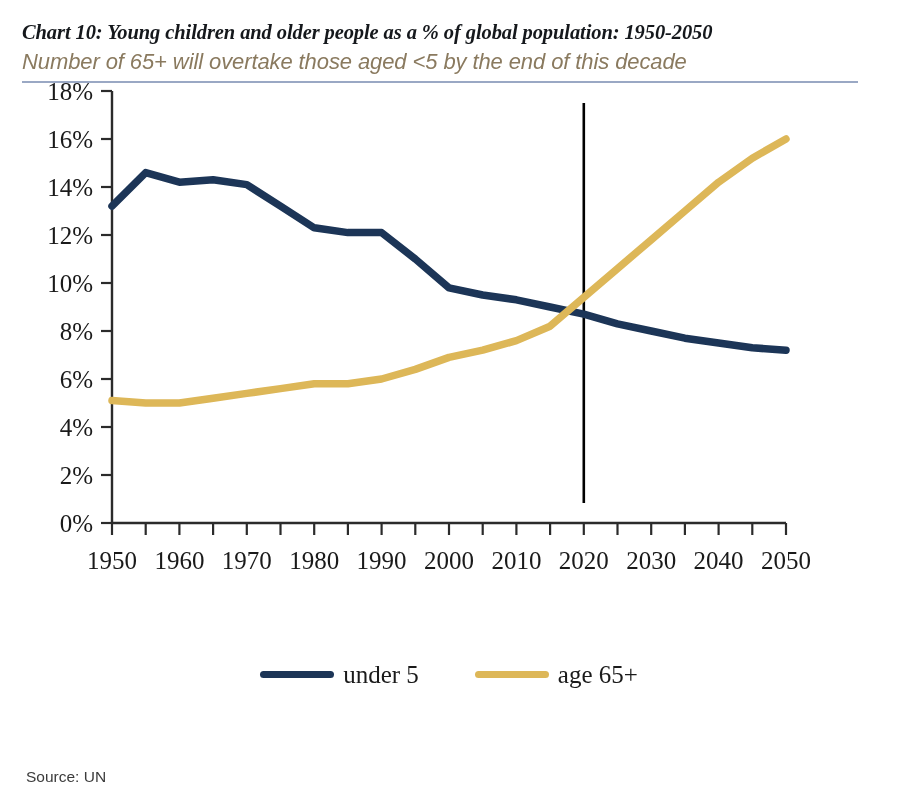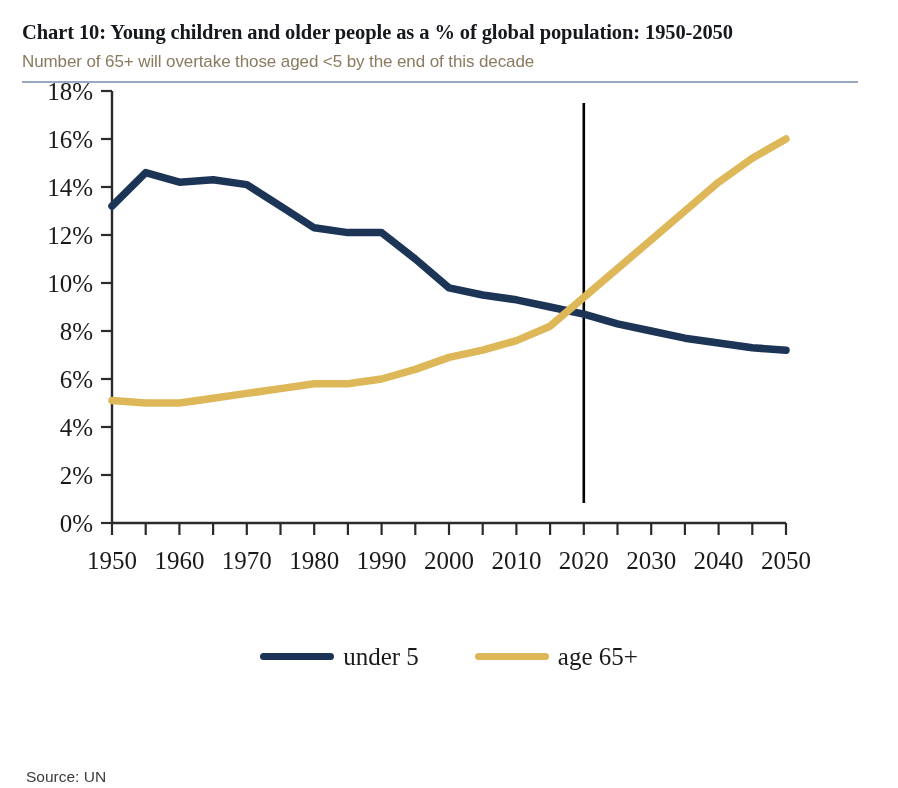--- a/index.html
+++ b/index.html
@@ -5,34 +5,34 @@
   html,body{margin:0;padding:0;}
   body{
     width:898px;height:788px;background:#ffffff;
     font-family:"Liberation Sans",sans-serif;
     -webkit-font-smoothing:antialiased;
     overflow:hidden;
   }
   .page{position:relative;width:898px;height:788px;box-sizing:border-box;}
 
   
-  .header{padding:20px 29px 0 22px;}
+  .header{padding:20px 29px 0 22px;font-style:italic;}
   .title{
     font-family:"Liberation Serif",serif;
     font-weight:bold;
     font-size:20.5px;
     line-height:25px;
     color:#15181c;
     letter-spacing:-0.1px;
     margin:0;
     max-width:850px;
   }
   .subtitle{
     font-family:"Liberation Sans",sans-serif;
-    font-size:17px;
+    font-size:22px;
     line-height:20px;
     color:#8a7a5f;
     margin:7px 0 0 0;
     letter-spacing:-0.1px;
   }
   .rule{
     margin:9px 0 0 0;
     height:2px;
     width:836px;
     background:#9aa8c4;
@@ -54,21 +54,21 @@
     fill:#1a1a1a;
     text-anchor:middle;
   }
   .axisline{stroke:#2b2b2b;stroke-width:2.4;fill:none;}
   .tick{stroke:#2b2b2b;stroke-width:2.2;}
   .vline{stroke:#000000;stroke-width:2.6;}
   .serieslinE{fill:none;stroke-linecap:round;stroke-linejoin:round;}
 
   
   .legend{
-    position:absolute;left:0;top:644px;width:898px;
+    position:absolute;left:0;top:662px;width:898px;
     display:flex;align-items:center;justify-content:center;gap:56px;
   }
   .legitem{display:flex;align-items:center;gap:9px;}
   .swatch{display:block;width:74px;height:7px;border-radius:4px;}
   .legtext{
     font-family:"Liberation Serif",serif;
     font-size:25px;color:#1a1a1a;line-height:25px;
   }
 
   

